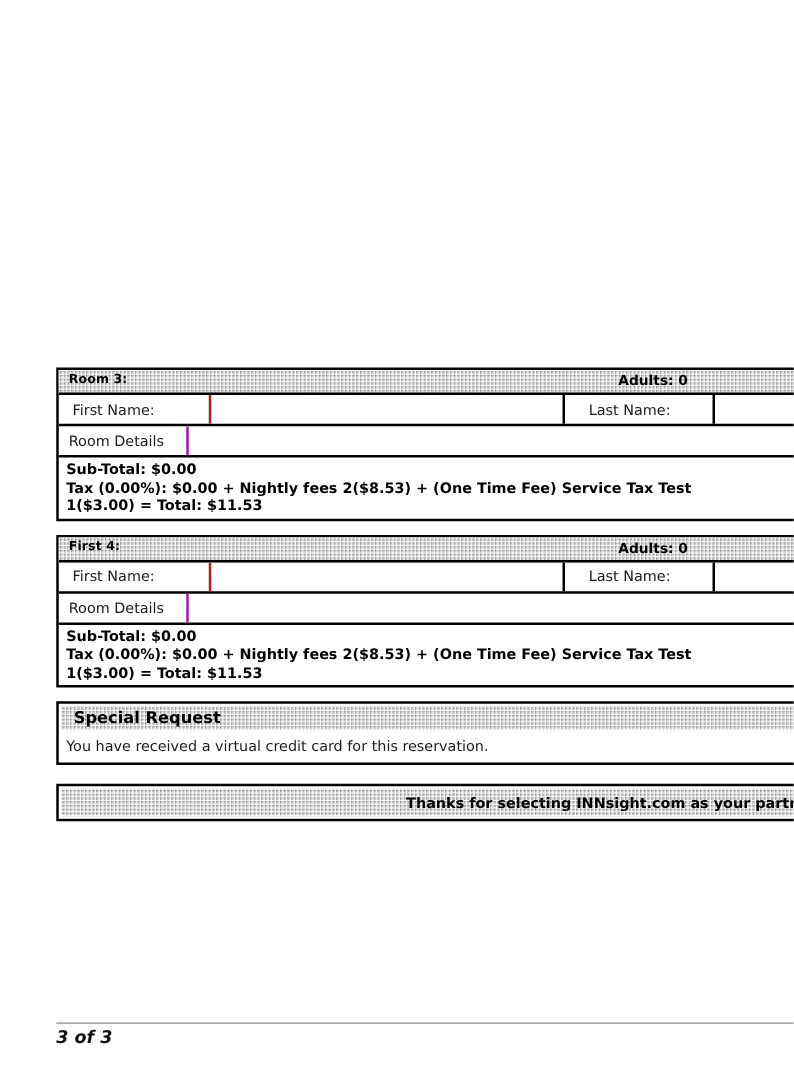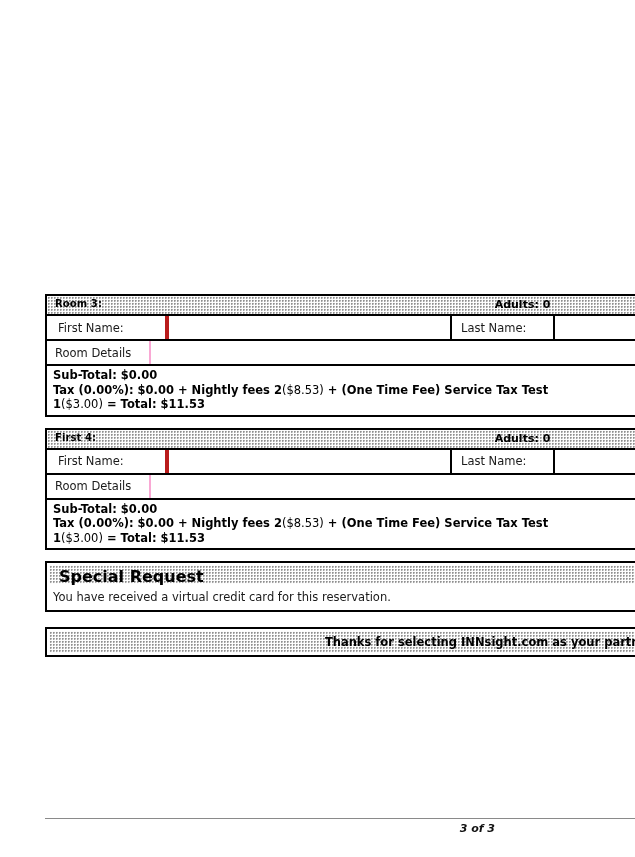--- a/index.html
+++ b/index.html
@@ -83,87 +83,87 @@
   }
   .cell {
     display: flex;
     align-items: center;
     box-sizing: border-box;
     font-size: 11.5px;
     color: #1a1a1a;
   }
   .cell-first-label {
     width: 120px;
-    border-right: 4px solid #b91c1c;
+    border-right: 2px solid #b91c1c;
     padding-left: 9px;
   }
   .cell-first-value {
     width: 283px;
     border-right: 2px solid #000000;
     padding-left: 6px;
   }
   .cell-last-label {
-    width: 103px;
+    width: 120px;
     border-right: 2px solid #000000;
-    padding-left: 9px;
+    padding-left: 19px;
   }
   .cell-last-value {
     flex: 1;
     padding-left: 6px;
   }
 
   
   .details-row {
     display: flex;
     height: 25px;
     border-bottom: 2px solid #000000;
     box-sizing: border-box;
     padding-left: 2px;
   }
   .cell-details-label {
     width: 102px;
-    border-right: 2px solid #f9a8d4;
+    border-right: 2px solid #a21caf;
     padding-left: 6px;
   }
   .cell-details-value {
     flex: 1;
     padding-left: 6px;
   }
 
   
   .totals {
     position: relative;
     padding: 2px 4px 3px 6px;
     box-sizing: border-box;
   }
   .totals .line {
     font-size: 11.5px;
     font-weight: bold;
     line-height: 14.5px;
     white-space: nowrap;
   }
-  .totals .reg { font-weight: normal; }
+  .totals .reg { font-weight: bold; }
 
   
   .special-block {
     border: 2px solid #000000;
     background: #ffffff;
     box-sizing: border-box;
     margin-top: 3px;
   }
   .special-header {
     height: 19px;
     margin: 2px 2px 0 2px;
     position: relative;
   }
   .special-header .sr-title {
     position: absolute;
     left: 10px;
     top: 2px;
-    font-size: 16px;
+    font-size: 13px;
     font-weight: bold;
   }
   .special-body {
     height: 26px;
     display: flex;
     align-items: center;
     padding-left: 6px;
     font-size: 11.5px;
     color: #1a1a1a;
   }
@@ -196,24 +196,24 @@
     right: 0;
     top: 818px;
     width: 590px;
   }
   .footer-rule {
     height: 0;
     border-top: 1px solid #8a8a8a;
     width: 100%;
   }
   .footer-page {
-    text-align: right;
+    text-align: left;
     margin-top: 3px;
     margin-right: 140px;
-    font-size: 11px;
+    font-size: 14px;
     font-weight: bold;
     font-style: italic;
     color: #111111;
   }
 </style>
 </head>
 <body>
 
 <div class="page">
 

